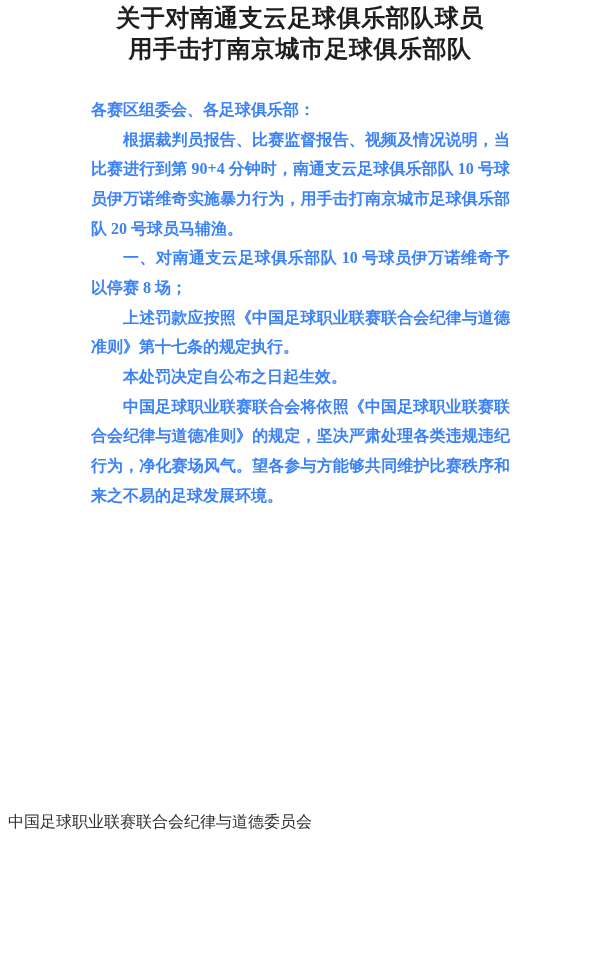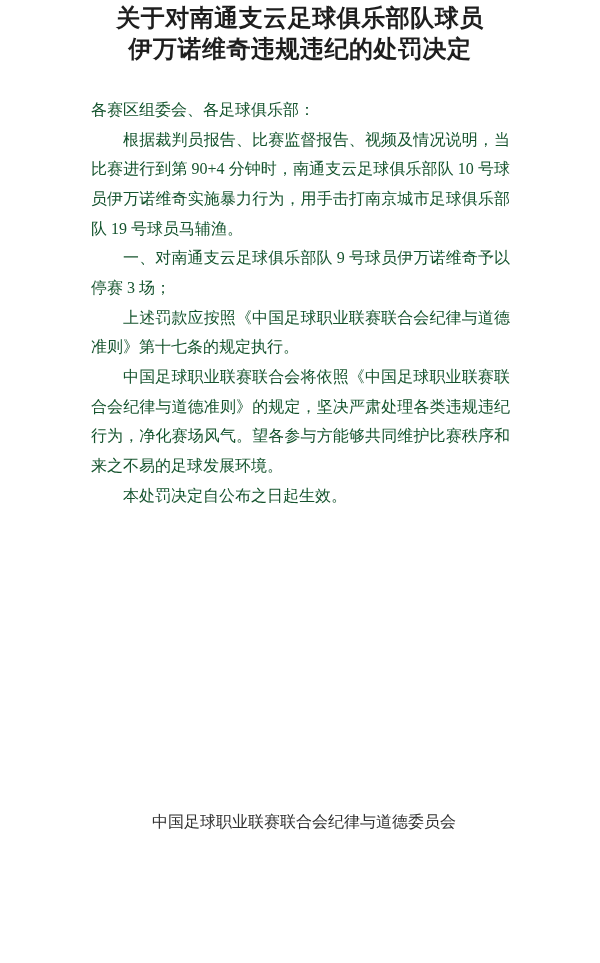--- a/index.html
+++ b/index.html
@@ -24,32 +24,32 @@
     color: #1e1e1e;
     letter-spacing: 0.5px;
   }
   .doc-body {
     position: absolute;
     top: 95px;
     left: 91px;
     width: 419px;
     font-size: 16px;
     line-height: 29.65px;
-    color: #14532d;
+    color: #3b82f6;
     text-align: justify;
     text-justify: inter-ideograph;
+    font-weight: bold;
   }
   .doc-body p { margin: 0; padding: 0; }
   .doc-body p.indent { text-indent: 2em; }
   .sign-org {
     position: absolute;
     top: 807px;
     left: 8px;
     right: 0;
-    text-align: center;
     font-size: 16px;
     line-height: 30px;
     color: #2e2e2e;
   }
   .sign-director {
     position: absolute;
     top: 838px;
     left: 0;
     right: 0;
     text-align: center;
@@ -77,30 +77,30 @@
     color: #ec4899;
   }
 </style>
 </head>
 <body>
 
 <div class="page">
 
   <div class="doc-title">
     <div>关于对南通支云足球俱乐部队球员</div>
-    <div>伊万诺维奇违规违纪的处罚决定</div>
+    <div>用手击打南京城市足球俱乐部队</div>
   </div>
 
   <div class="doc-body">
     <p>各赛区组委会、各足球俱乐部：</p>
-    <p class="indent">根据裁判员报告、比赛监督报告、视频及情况说明，当比赛进行到第 90+4 分钟时，南通支云足球俱乐部队 10 号球员伊万诺维奇实施暴力行为，用手击打南京城市足球俱乐部队 19 号球员马辅渔。</p>
-    <p class="indent">一、对南通支云足球俱乐部队 9 号球员伊万诺维奇予以停赛 3 场；</p>
+    <p class="indent">根据裁判员报告、比赛监督报告、视频及情况说明，当比赛进行到第 90+4 分钟时，南通支云足球俱乐部队 10 号球员伊万诺维奇实施暴力行为，用手击打南京城市足球俱乐部队 20 号球员马辅渔。</p>
+    <p class="indent">一、对南通支云足球俱乐部队 10 号球员伊万诺维奇予以停赛 8 场；</p>
     <p class="indent">上述罚款应按照《中国足球职业联赛联合会纪律与道德准则》第十七条的规定执行。</p>
+    <p class="indent">本处罚决定自公布之日起生效。</p>
     <p class="indent">中国足球职业联赛联合会将依照《中国足球职业联赛联合会纪律与道德准则》的规定，坚决严肃处理各类违规违纪行为，净化赛场风气。望各参与方能够共同维护比赛秩序和来之不易的足球发展环境。</p>
-    <p class="indent">本处罚决定自公布之日起生效。</p>
   </div>
 
   <div class="sign-org">中国足球职业联赛联合会纪律与道德委员会</div>
 
   <div class="sign-director">
     <span>主任：</span><span>周明</span>
   </div>
 
   <svg class="sign-svg" viewBox="0 0 100 70" fill="none" stroke="#3d3d3d" stroke-width="1.7" stroke-linecap="round" stroke-linejoin="round">
     <path d="M 5 42 C 8 26 18 13 34 10 C 44 8 54 9 59 13"></path>

